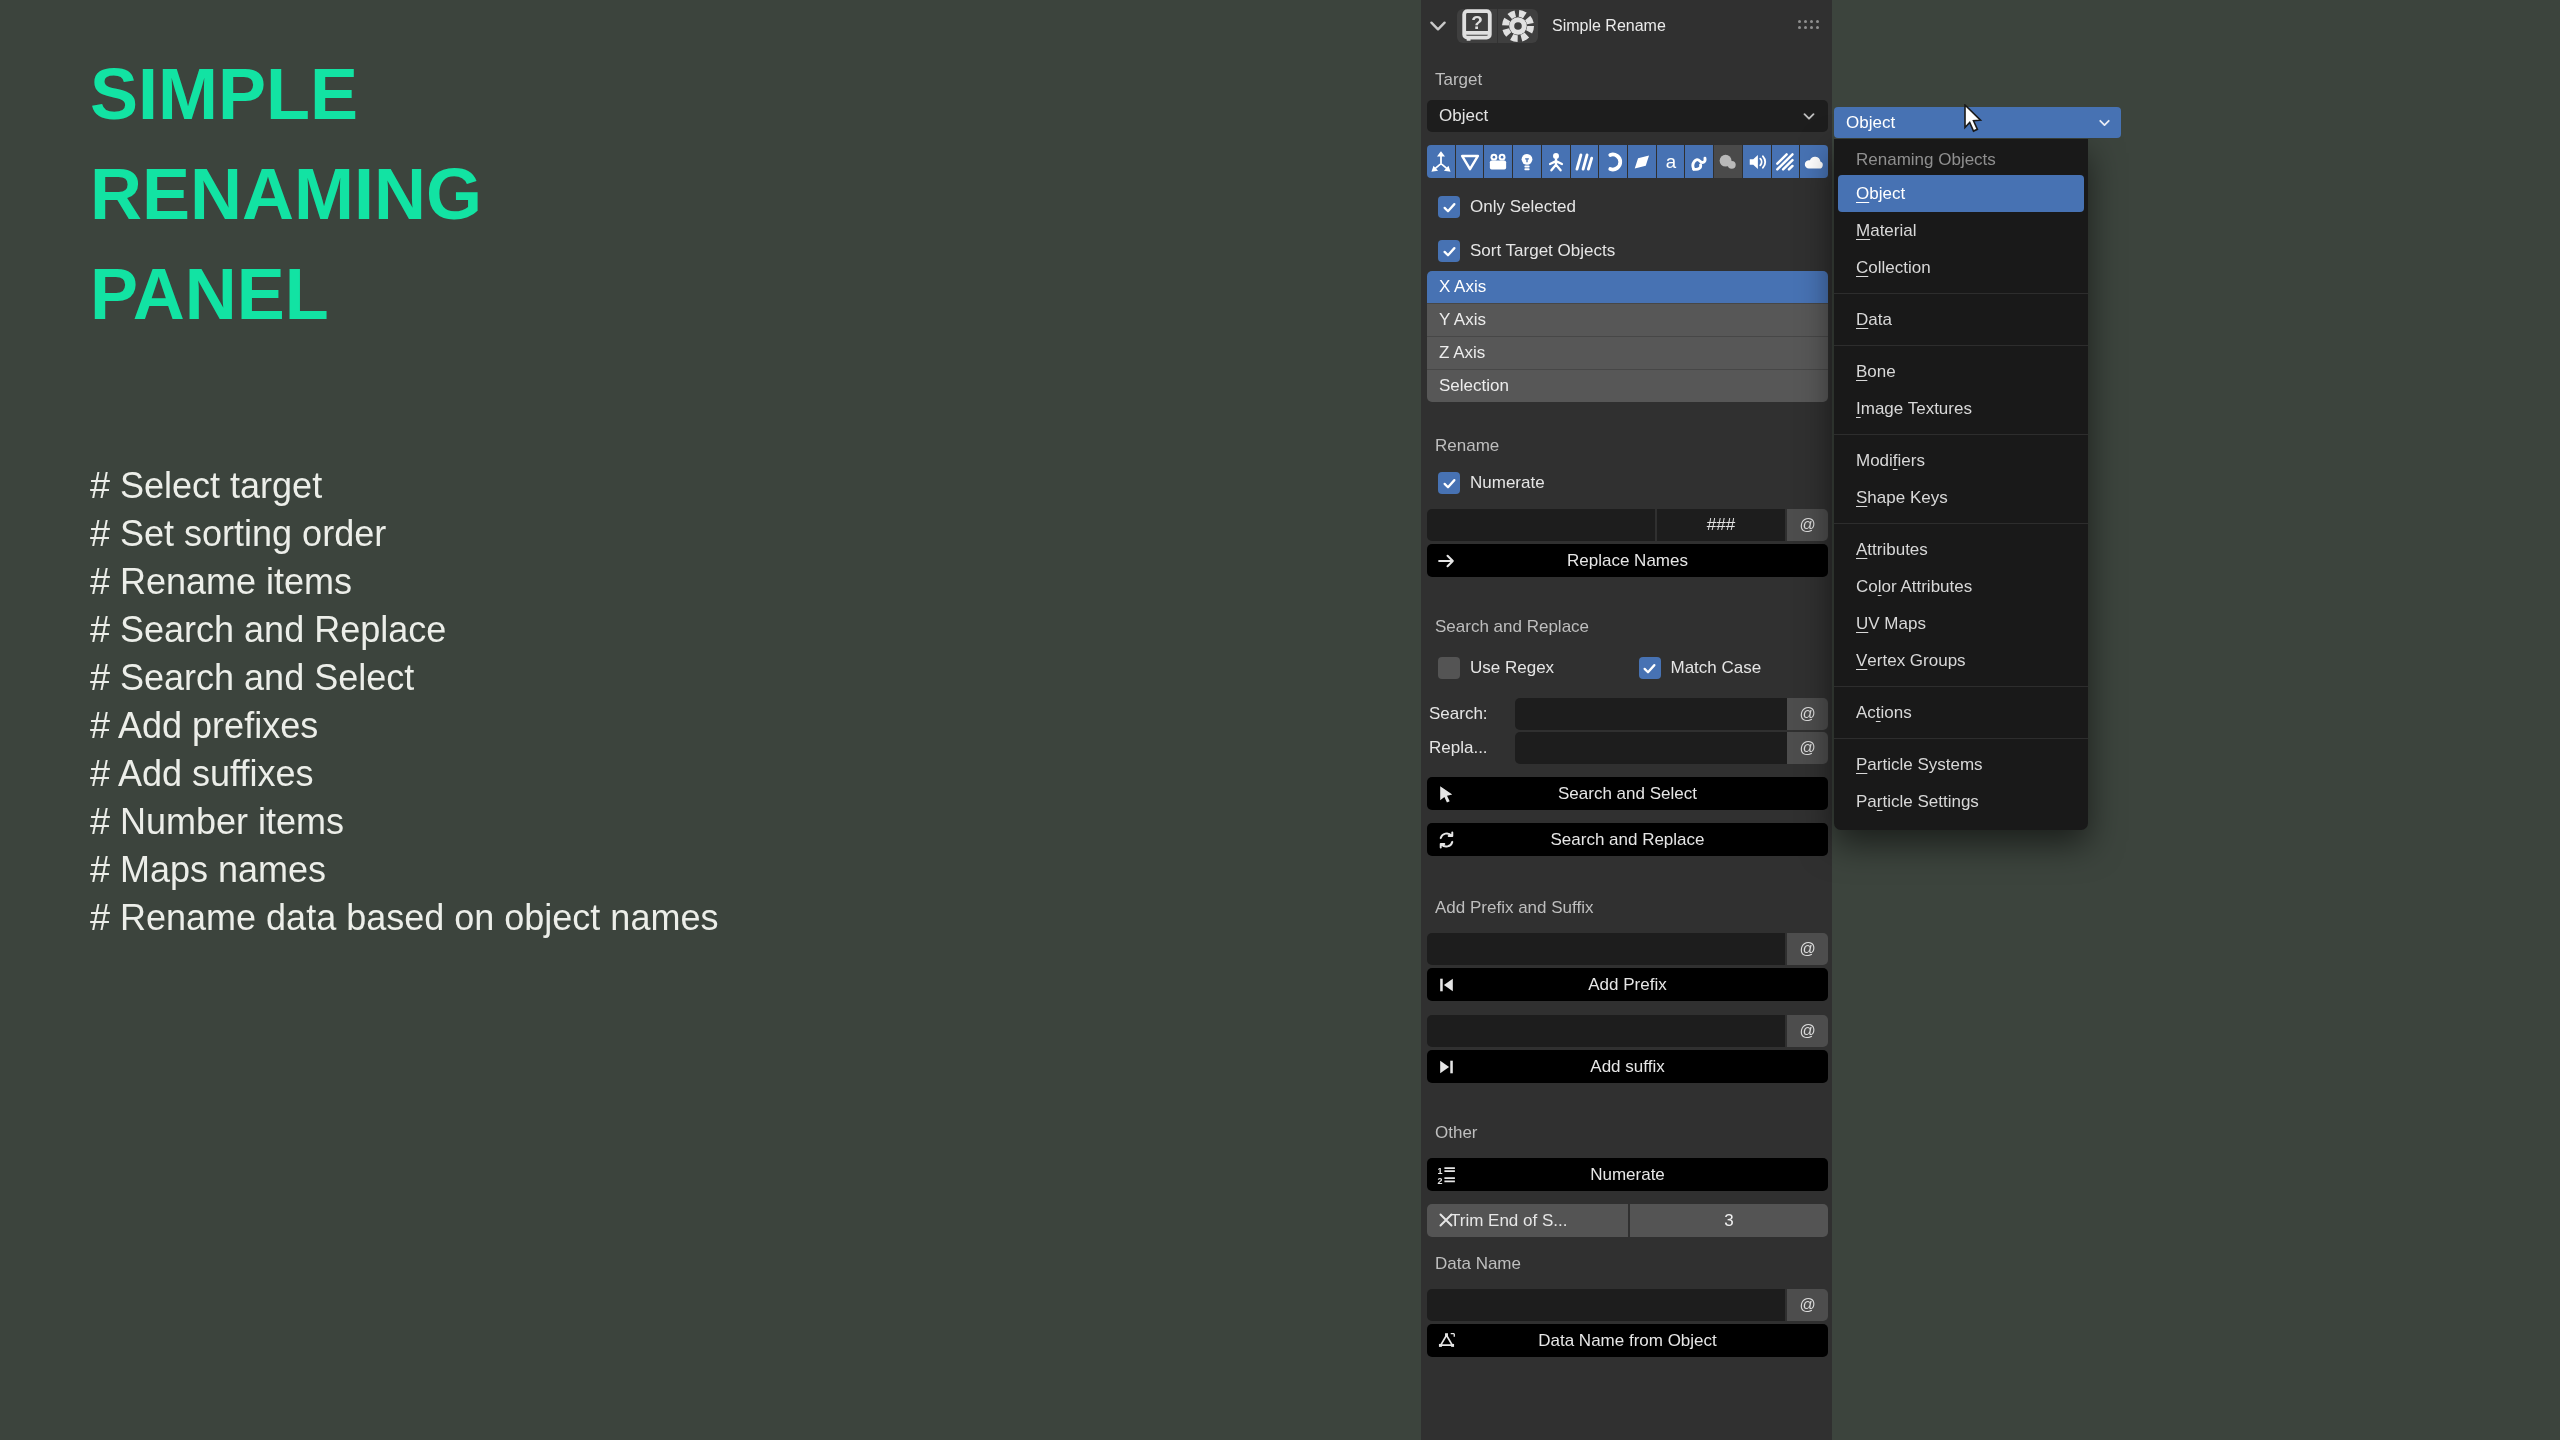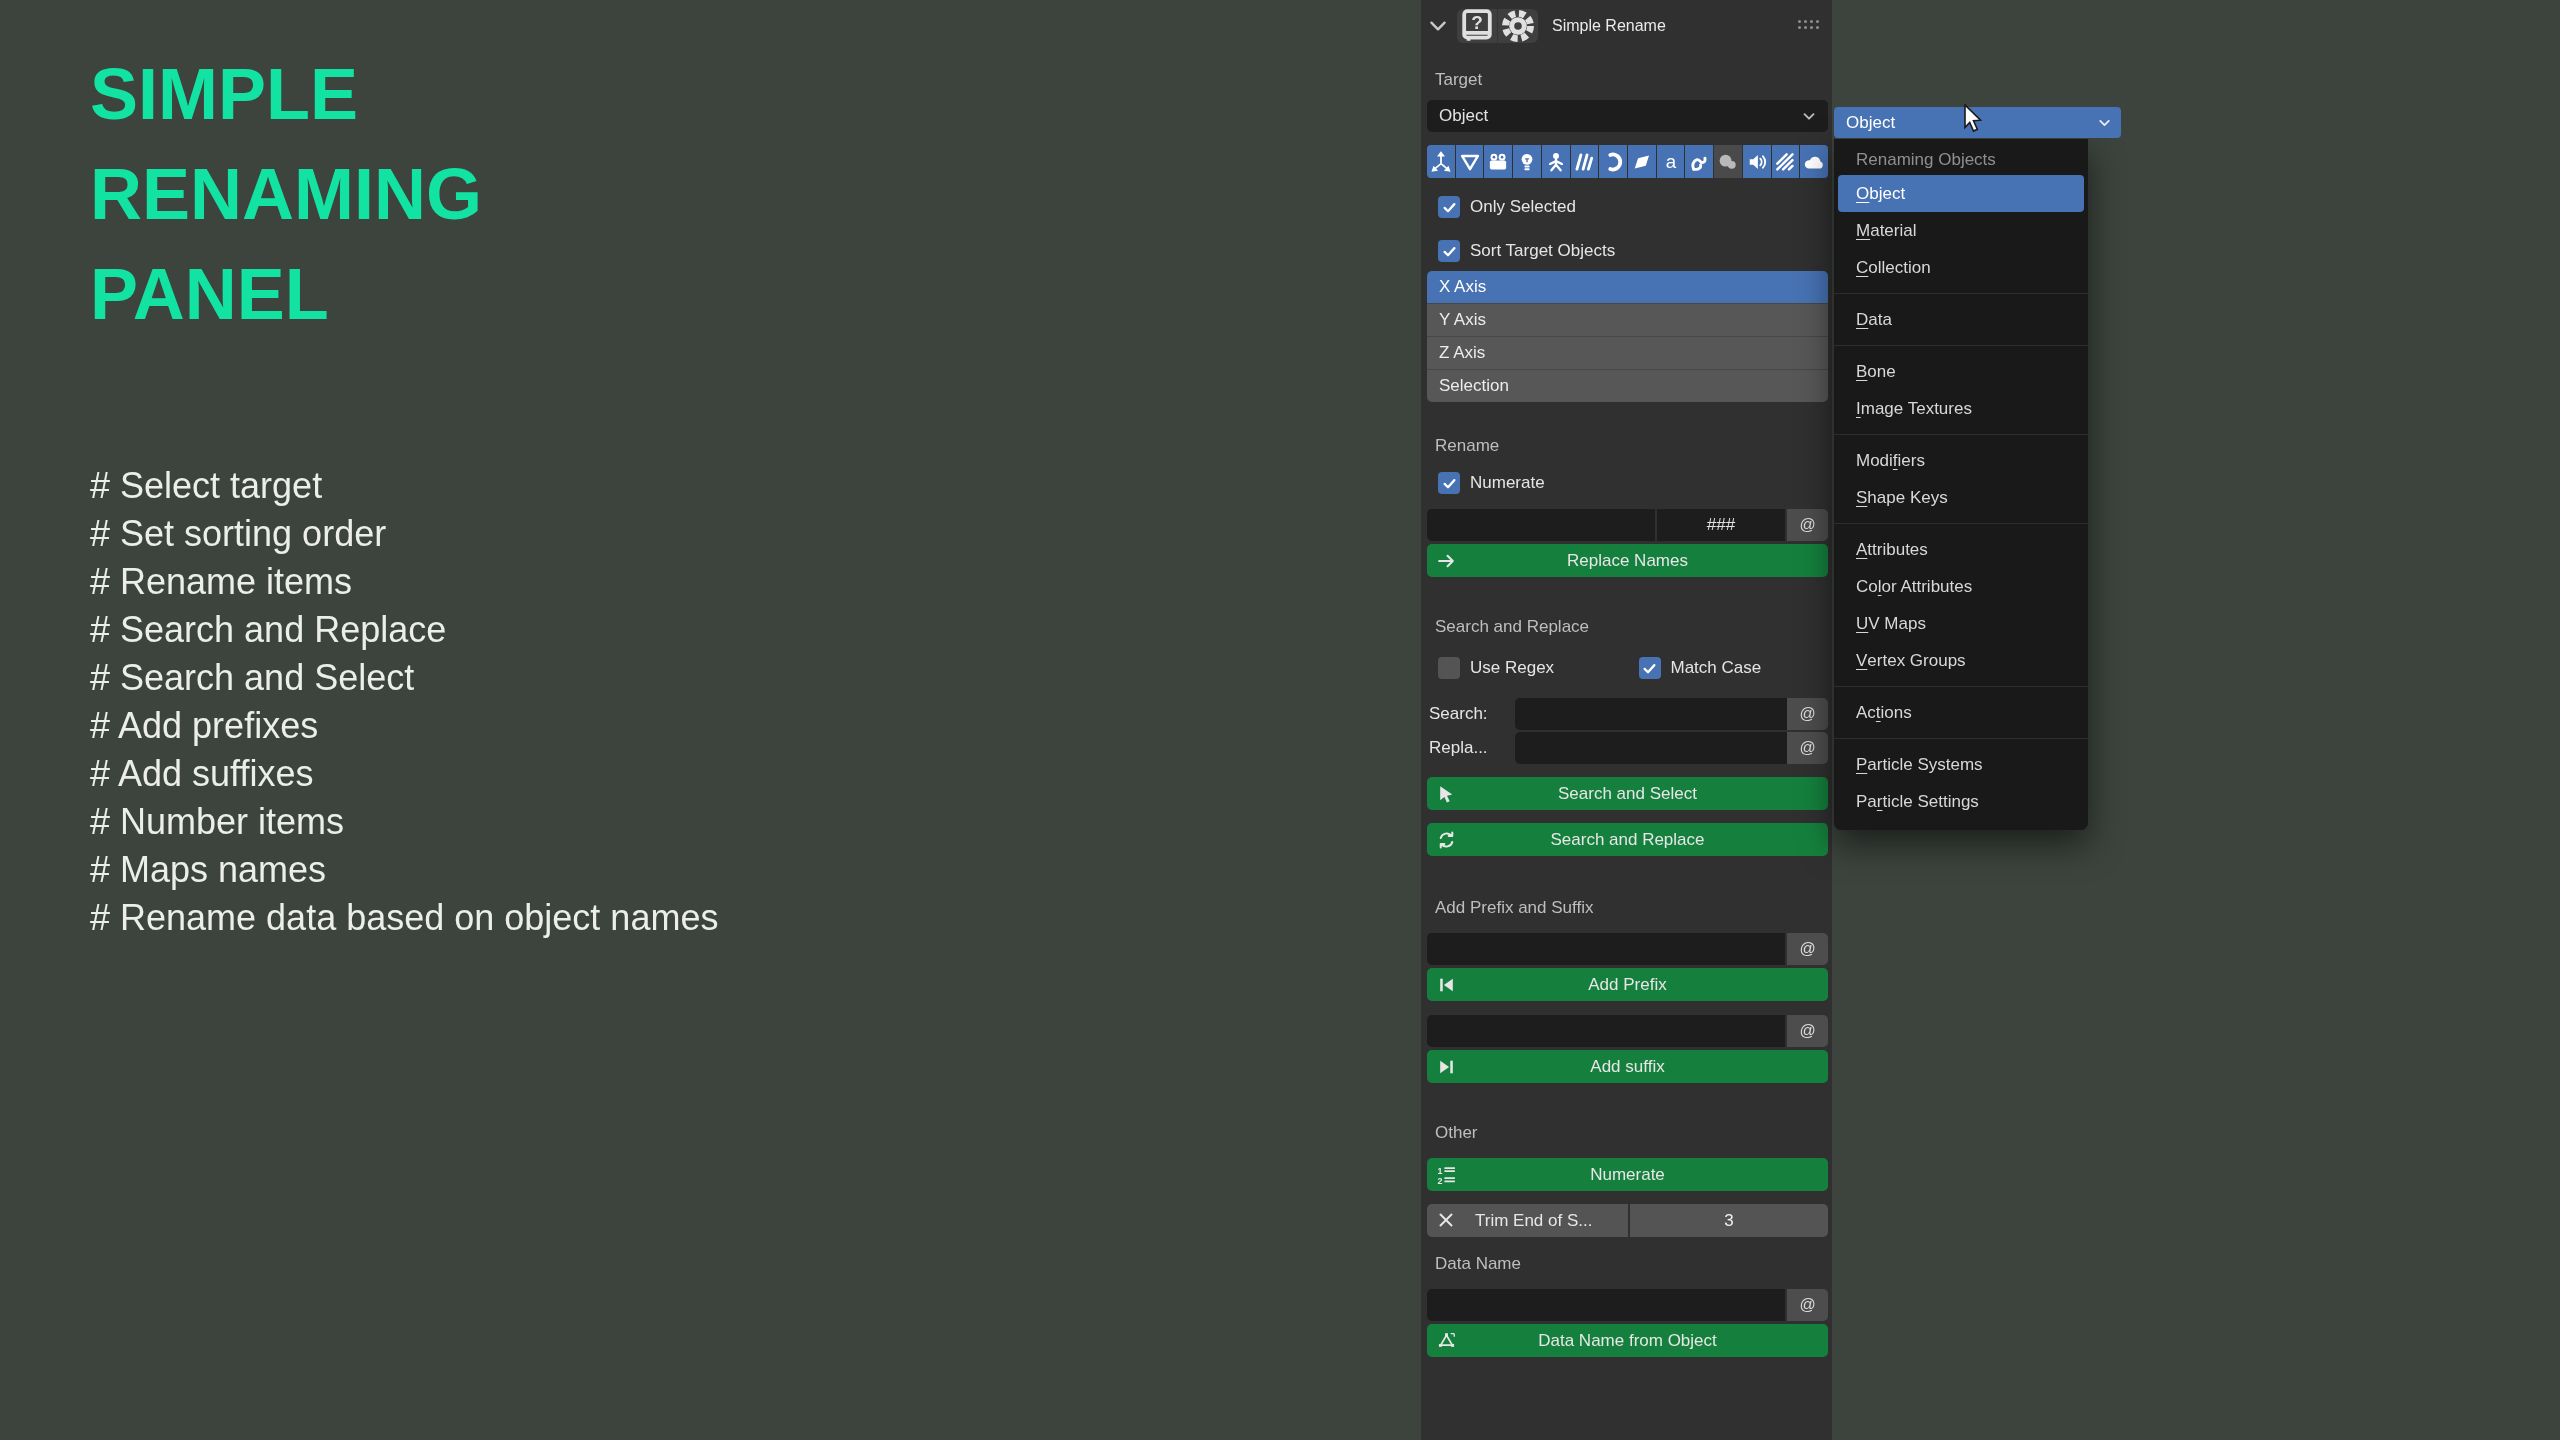--- a/index.html
+++ b/index.html
@@ -58,37 +58,37 @@
   .lrow.sel{background:#4772B3;color:#FFFFFF;}
 
   .lab-rename{margin-top:34px;}
   .numrow{margin-top:16px;}
   .fieldrow{display:flex;gap:2px;margin-top:15px;}
   .field{background:#1D1D1D;height:32px;border-radius:5px 0 0 5px;flex:1;
          display:flex;align-items:center;padding:0 10px;color:#E3E3E3;}
   .field.mid{border-radius:0;flex:0 0 108px;justify-content:center;}
   .atbtn{flex:0 0 41px;height:32px;background:#4D4D4D;border-radius:0 5px 5px 0;
          display:flex;align-items:center;justify-content:center;color:#DCDCDC;font-size:16px;}
-  .btn{position:relative;height:33px;background:#15803d;border-radius:5px;
+  .btn{position:relative;height:33px;background:#000000;border-radius:5px;
        display:flex;align-items:center;justify-content:center;color:#E6E6E6;margin-top:3px;}
   .btn .bic{position:absolute;left:9px;top:50%;transform:translateY(-50%);
             width:21px;height:21px;color:#E6E6E6;display:flex;}
   .gap14{margin-top:13px;}
   .lab-sr{margin-top:40px;}
   .two{display:flex;margin-top:20px;}
   .two .half{flex:1;display:flex;align-items:center;}
   .lblrow{display:flex;align-items:center;margin-top:19px;}
   .lblrow .flab{width:88px;flex:0 0 88px;color:#e5e5e5;padding-left:2px;box-sizing:border-box;}
   .lblrow .field{border-radius:5px 0 0 5px;}
   .lblrow+.lblrow{margin-top:2px;}
   .lab-ps{margin-top:42px;}
   .lab-other{margin-top:40px;}
   .trimrow{display:flex;gap:2px;margin-top:13px;}
   .trimbtn{position:relative;flex:0 0 201px;height:33px;background:#545454;border-radius:5px 0 0 5px;
-           display:flex;align-items:center;color:#E6E6E6;padding-left:48px;box-sizing:border-box;}
+           display:flex;align-items:center;color:#E6E6E6;padding-left:23px;box-sizing:border-box;}
   .trimbtn .bic{position:absolute;left:9px;top:6px;width:20px;height:20px;color:#E6E6E6;}
   .trimval{flex:1;height:33px;background:#545454;border-radius:0 5px 5px 0;
            display:flex;align-items:center;justify-content:center;color:#F0F0F0;}
   .lab-dn{margin-top:17px;}
 
   
   .dd-head{position:absolute;left:1834px;top:107px;width:287px;height:31px;background:#4772B3;
            border-radius:4px;display:flex;align-items:center;padding:0 8px 0 12px;
            box-sizing:border-box;color:#FFFFFF;font-size:17px;z-index:5;}
   .dd-head .chev-ic{margin-left:auto;width:17px;height:17px;color:#E8ECF5;}

